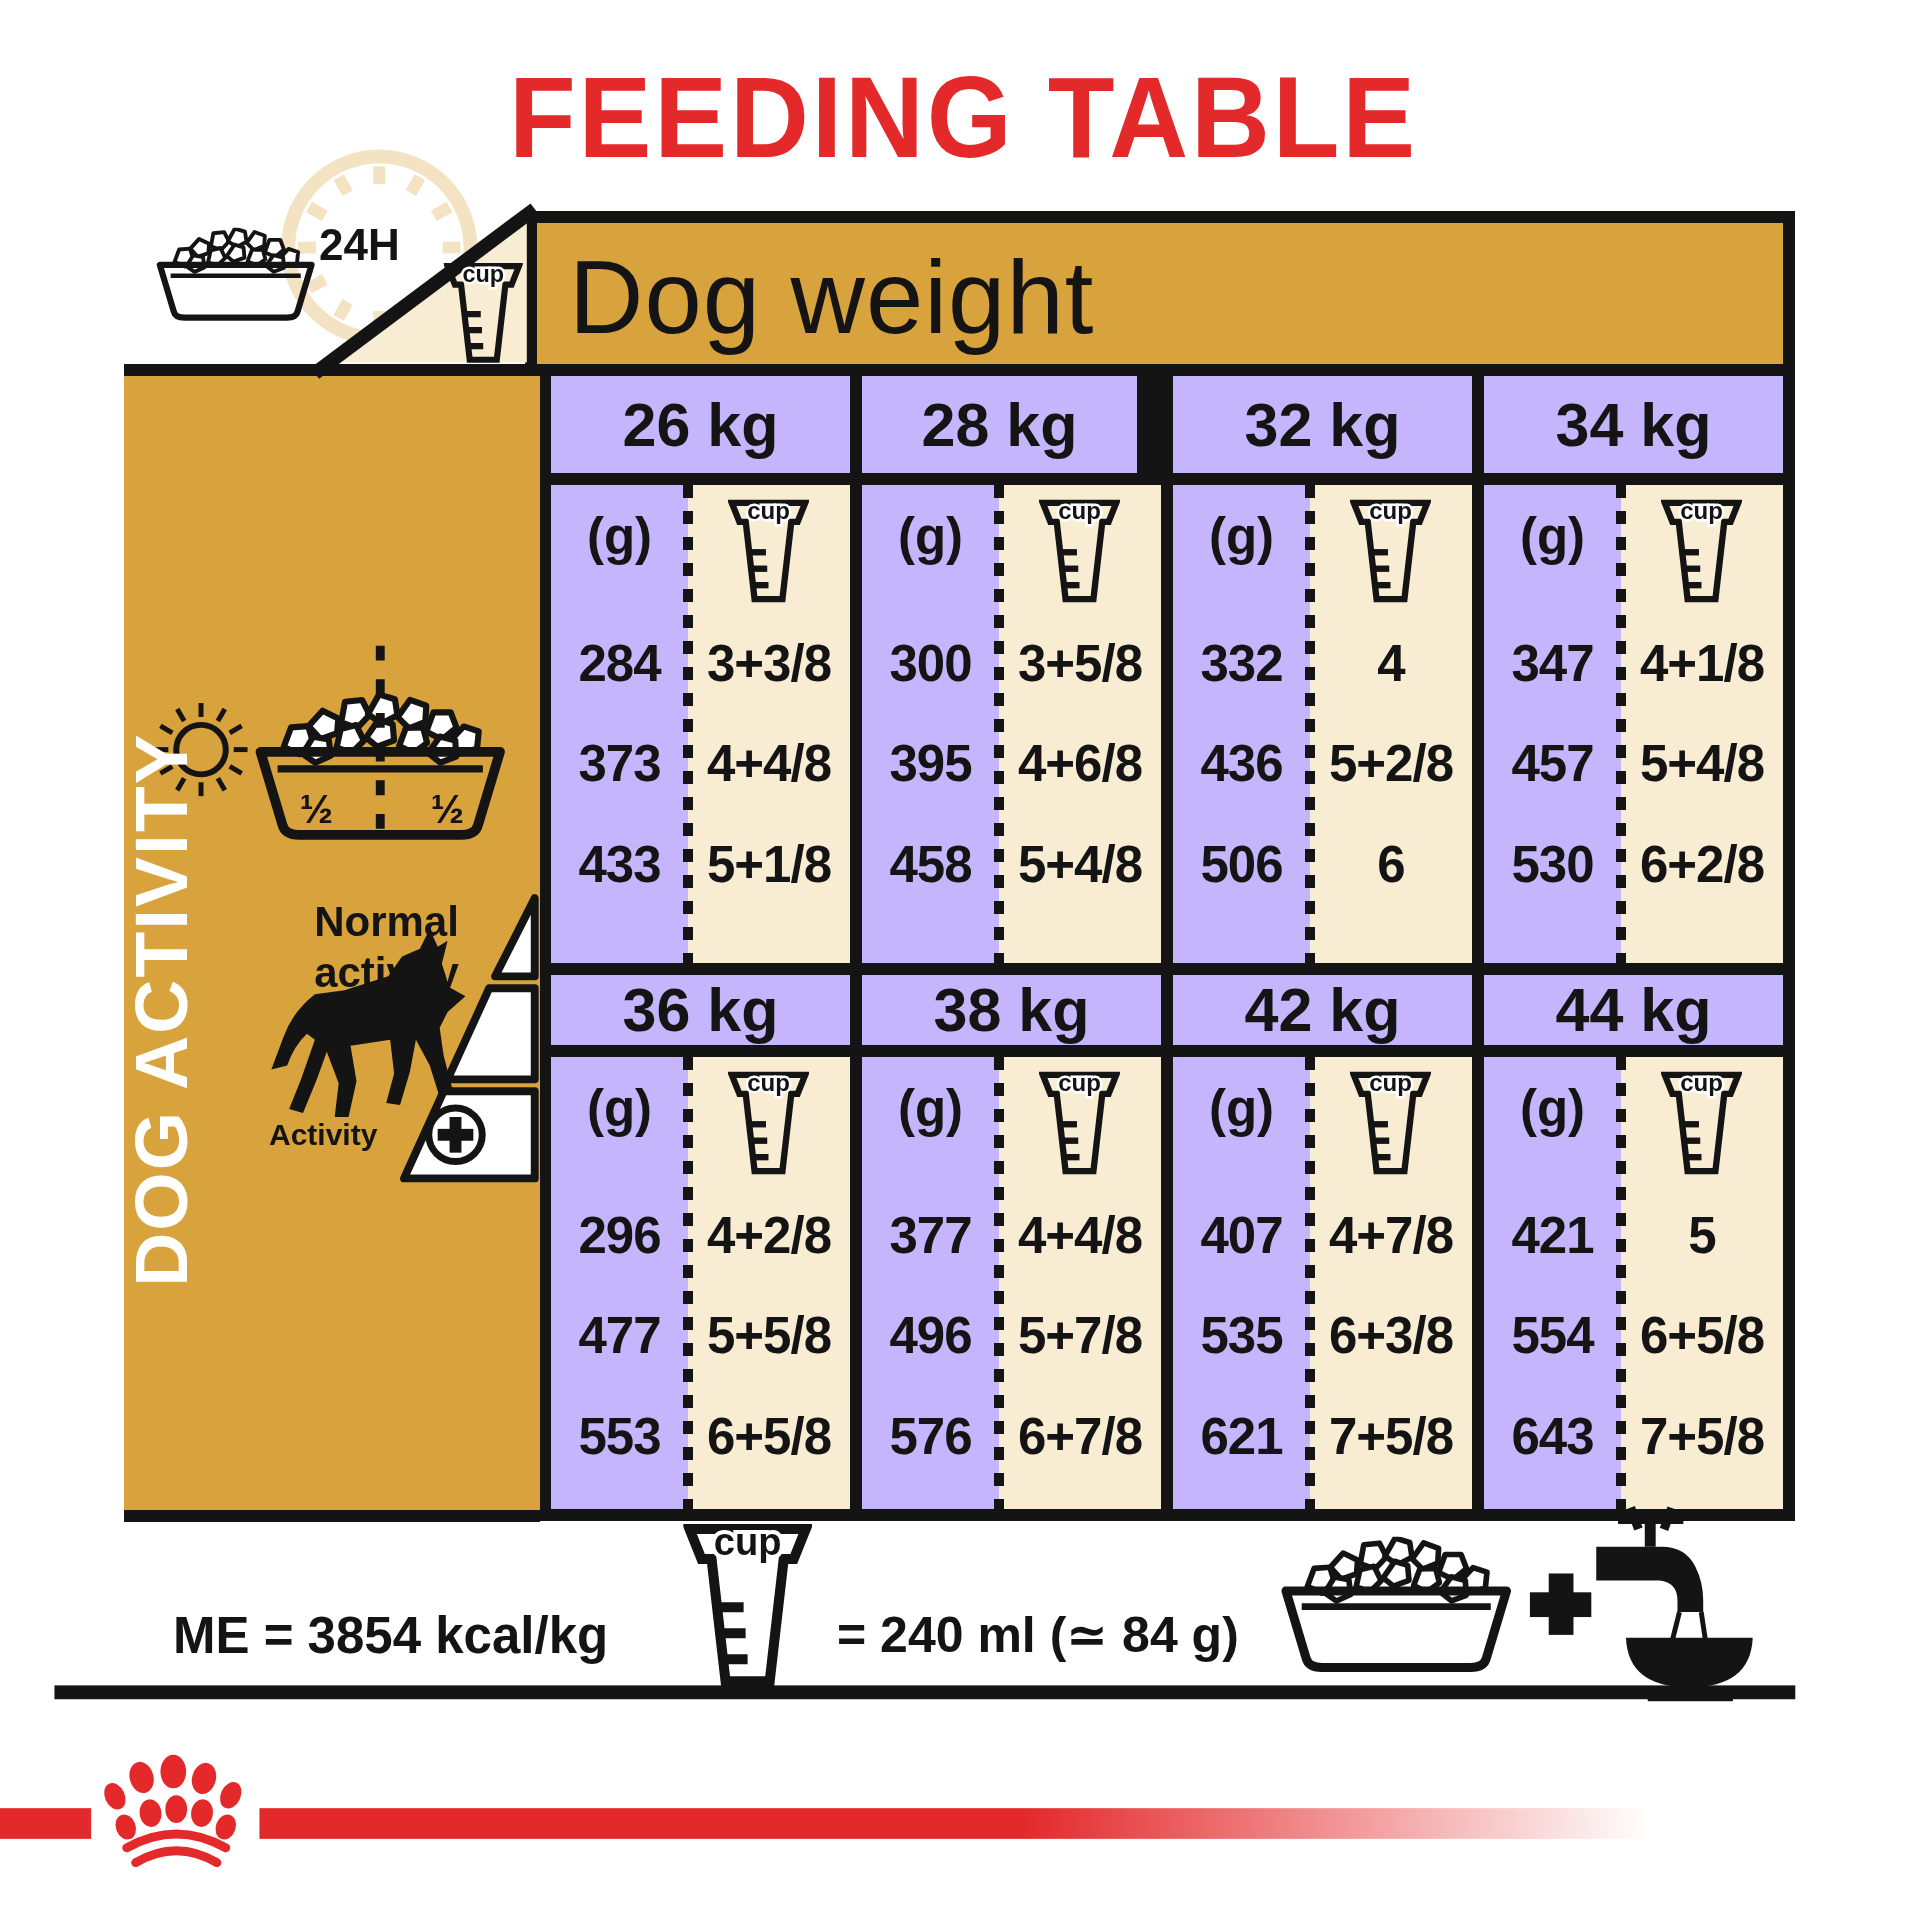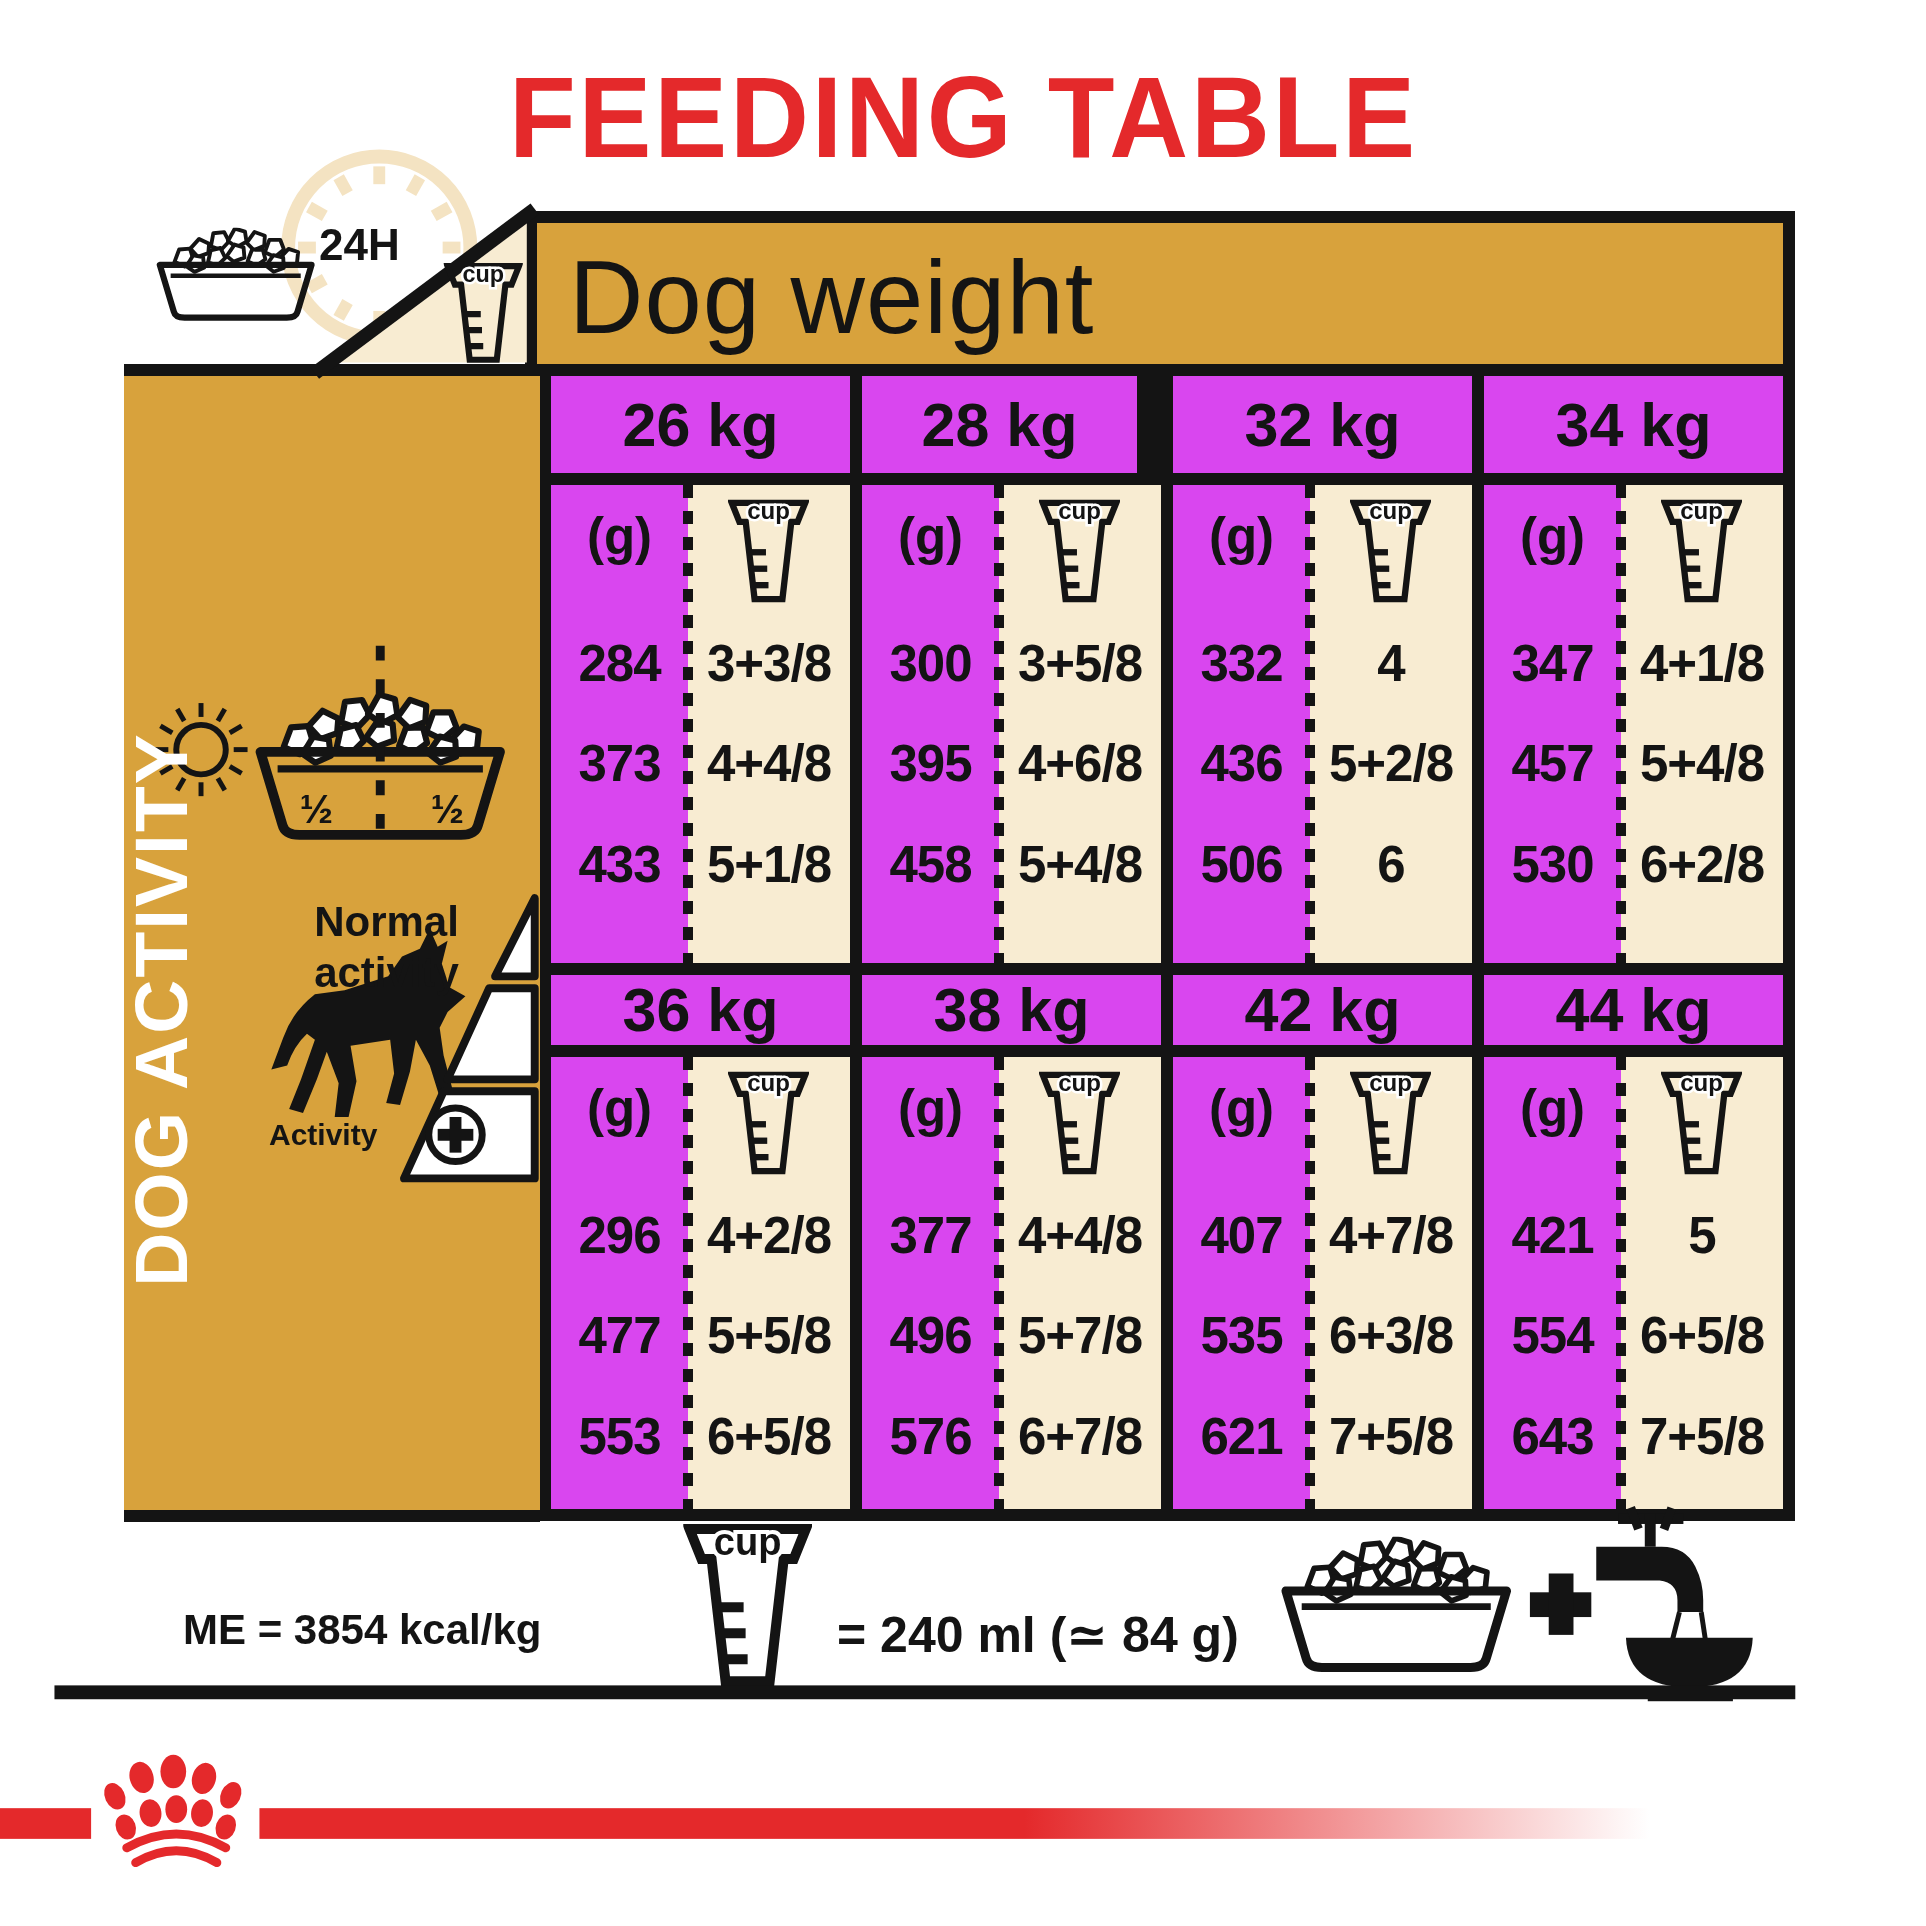--- a/index.html
+++ b/index.html
@@ -17,40 +17,40 @@
          color:var(--red);letter-spacing:3px;transform:scaleX(.95)}
   #h24{left:319px;top:220px;font-size:44px;font-weight:bold}
   #sidebar{left:124px;top:376px;width:416px;height:1134px;background:var(--gold)}
   #hdr-black{left:525px;top:211px;width:1270px;height:165px;background:var(--ink)}
   #hdr-gold{left:537px;top:223px;width:1246px;height:142px;background:var(--gold)}
   #dogweight{left:569px;top:230px;width:1188px;height:135px;line-height:135px;font-size:103px;
              letter-spacing:1px}
   #tbl-black{left:540px;top:364px;width:1255px;height:1157px;background:var(--ink)}
   #sb-topline{left:124px;top:364px;width:416px;height:12px;background:var(--ink)}
   #sb-botline{left:124px;top:1510px;width:416px;height:12px;background:var(--ink)}
-  .cell{position:absolute;background:#d946ef}
+  .cell{position:absolute;background:#c4b5fd}
   .wcell{display:flex;align-items:center;justify-content:center;font-size:61px;font-weight:bold}
   .dcell{overflow:hidden}
   .ccol{position:absolute;left:137px;right:0;top:0;bottom:0;background:var(--cream)}
   .dots{position:absolute;left:132px;top:0;bottom:0;width:10px;
         background:repeating-linear-gradient(to bottom,var(--ink) 0 13px,transparent 13px 26px)}
   .glabel{position:absolute;left:0;width:137px;top:22px;text-align:center;font-size:51px;font-weight:bold}
   .cupsvg{position:absolute;left:177px;top:14px;width:81px;height:104px}
   .val{position:absolute;text-align:center;font-size:51px;font-weight:bold;letter-spacing:-1px}
   .val.g{left:0;width:137px}
   .val.c{left:137px;width:162px}
   .r0{top:149px}.r1{top:249px}.r2{top:350px}
   .sbtext{color:var(--ink);font-weight:bold}
   #dogactivity{left:-136px;top:970px;width:594px;height:79px;line-height:79px;text-align:center;
                font-size:75px;font-weight:bold;color:#fff;letter-spacing:2px;transform:rotate(-90deg)}
   #normalact{left:243px;top:896px;width:287px;height:51px;line-height:51px;text-align:center;
              font-size:42px;font-weight:bold}
   #activity{left:269px;top:1107px;width:158px;height:55px;line-height:55px;font-size:30px;font-weight:bold}
   .half{width:63px;height:48px;line-height:48px;text-align:center;font-size:40px;font-weight:bold}
-  #me{left:183px;top:1606px;font-size:42px;font-weight:bold}
+  #me{left:173px;top:1606px;font-size:51px;font-weight:bold}
   #cupeq{left:837px;top:1606px;font-size:50px;font-weight:bold}
   svg{display:block}
   #deco{left:0;top:0;pointer-events:none}
 </style>
 </head>
 <body>
 
 <svg width="0" height="0" style="position:absolute" aria-hidden="true">
   <defs>
     <symbol id="icon-cup" viewBox="0 0 64 82">

